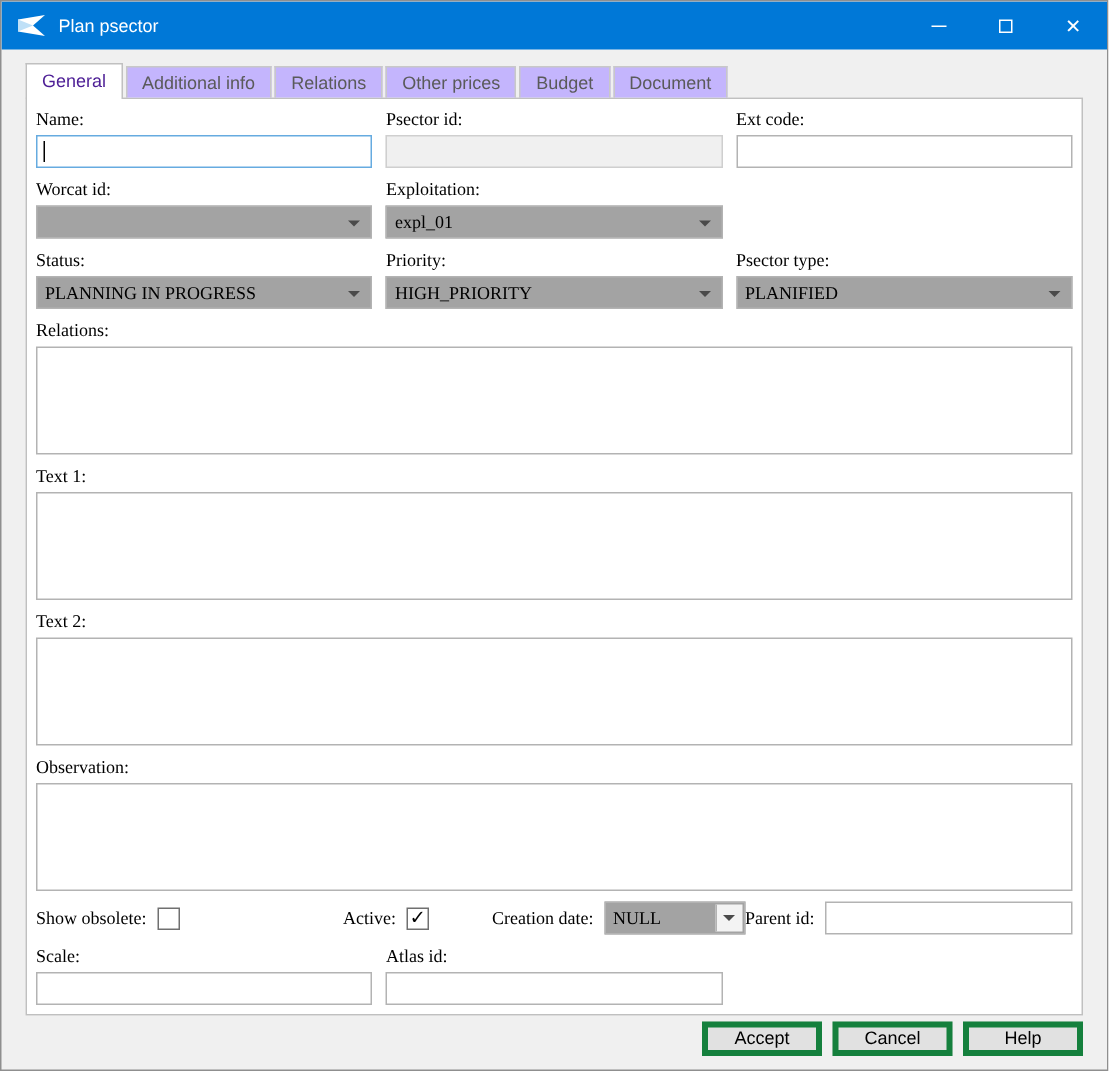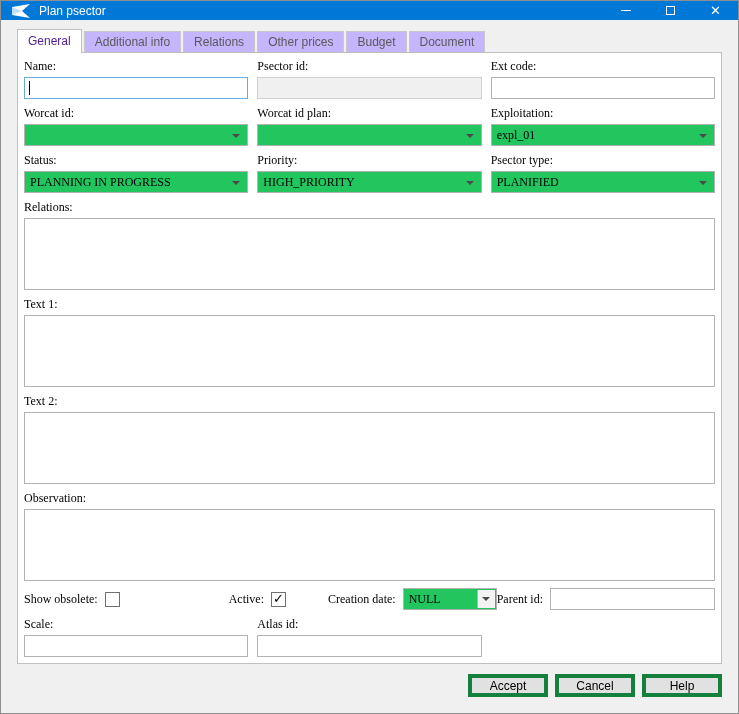--- a/index.html
+++ b/index.html
@@ -11,21 +11,21 @@
   }
   .window {
     width: 739px; height: 714px;
     background: #f0f0f0;
     border: 1px solid #8f8f8f;
     display: flex; flex-direction: column;
     overflow: hidden;
   }
   
   .titlebar {
-    height: 19px; flex: 0 0 auto;
+    height: 32px; flex: 0 0 auto;
     background: #0078d7;
     display: flex; align-items: center;
     padding-left: 10px;
   }
   .app-icon { width: 20px; height: 16px; margin-right: 8px; display: inline-flex; }
   .title { color: #fff; font-size: 12px; }
   .win-controls { margin-left: auto; display: flex; height: 100%; }
   .win-btn {
     width: 45px; height: 100%;
     display: flex; align-items: center; justify-content: center;
@@ -90,21 +90,21 @@
     background: #fff;
   }
   .caret {
     position: absolute; left: 4px; top: 3px;
     width: 1px; height: 14px; background: #000;
   }
   .combo {
     position: relative;
     height: 22px; width: 100%;
     border: 1px solid #b3b3b3;
-    background: #22c55e;
+    background: #a3a3a3;
     display: flex; align-items: center;
     padding: 0 24px 0 5px;
     white-space: nowrap; overflow: hidden;
   }
   .combo .arrow {
     position: absolute; right: 7px; top: 9px;
     width: 0; height: 0;
     border-left: 4px solid transparent;
     border-right: 4px solid transparent;
     border-top: 4px solid #4a4a4a;
@@ -230,27 +230,20 @@
 
     <div class="grid3">
       <div class="field">
         <label>Worcat id:</label>
         <div class="combo">
           <span></span>
           <span class="arrow"></span>
         </div>
       </div>
       <div class="field">
-        <label>Worcat id plan:</label>
-        <div class="combo">
-          <span></span>
-          <span class="arrow"></span>
-        </div>
-      </div>
-      <div class="field">
         <label>Exploitation:</label>
         <div class="combo">
           <span>expl_01</span>
           <span class="arrow"></span>
         </div>
       </div>
     </div>
 
     <div class="grid3">
       <div class="field">

